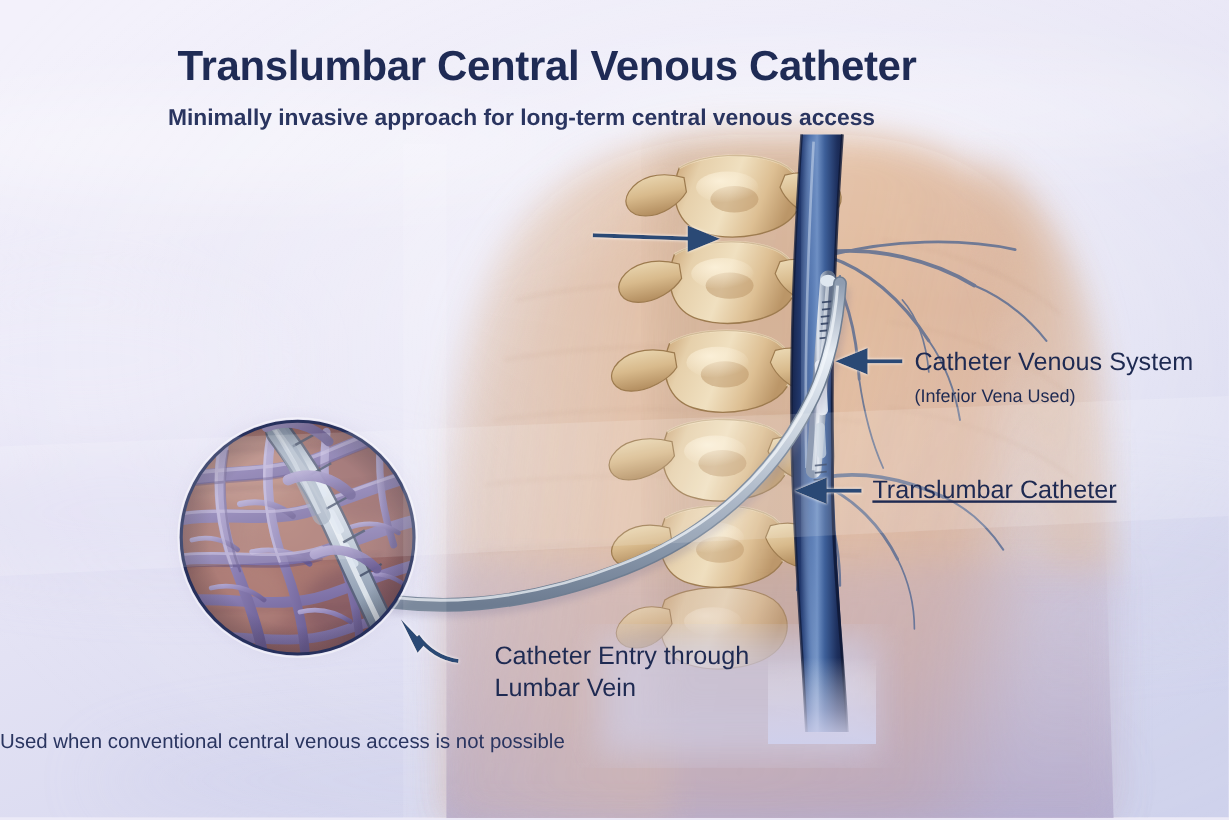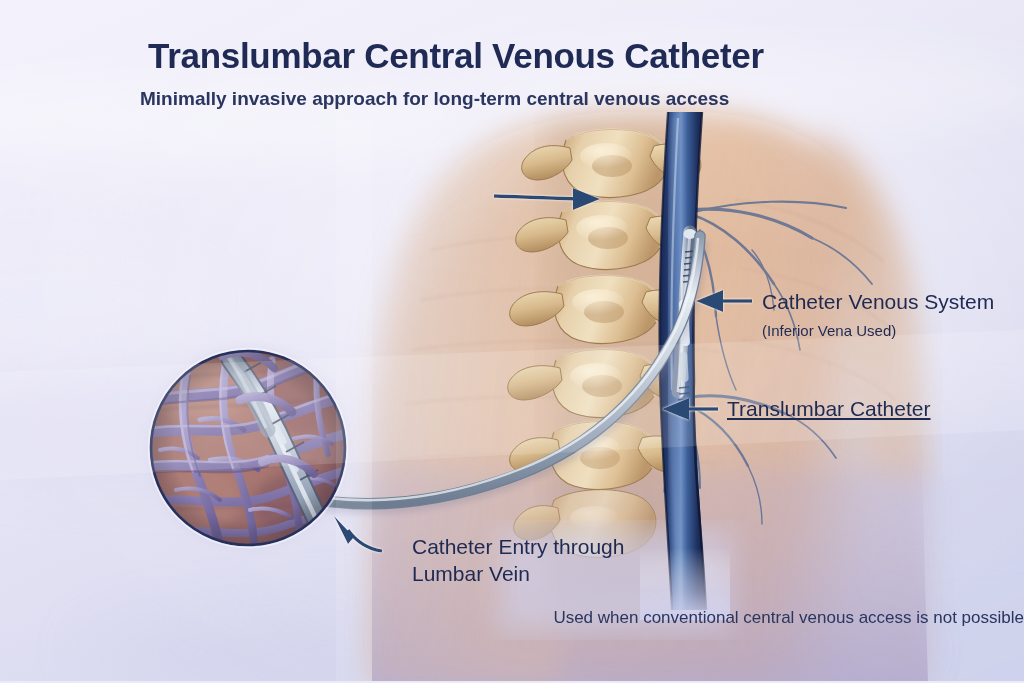--- a/index.html
+++ b/index.html
@@ -40,21 +40,21 @@
 
   #label-cvs { left:762px; top:288px; font-size:21px; line-height:27px; white-space:normal; width:250px; }
   #label-cvs .sub { font-size:15px; display:block; margin-top:2px; }
 
   #label-tlc { left:727px; top:395px; font-size:21px; line-height:27px; white-space:normal; width:230px;text-decoration:underline; }
 
   #label-entry { left:388px; top:533px; font-size:21px; line-height:27px; white-space:normal; width:260px;margin-left:24px; }
 
   #footer {
     left:0; top:608px; width:1024px;
-    text-align:right; font-size:17px;
+    text-align:left; font-size:17px;
     color:#2a3560;
   }
 </style>
 </head>
 <body>
 
 <div id="stage">
 
   <svg id="bg-svg" viewBox="0 0 1024 683" preserveAspectRatio="none">
     <defs>

